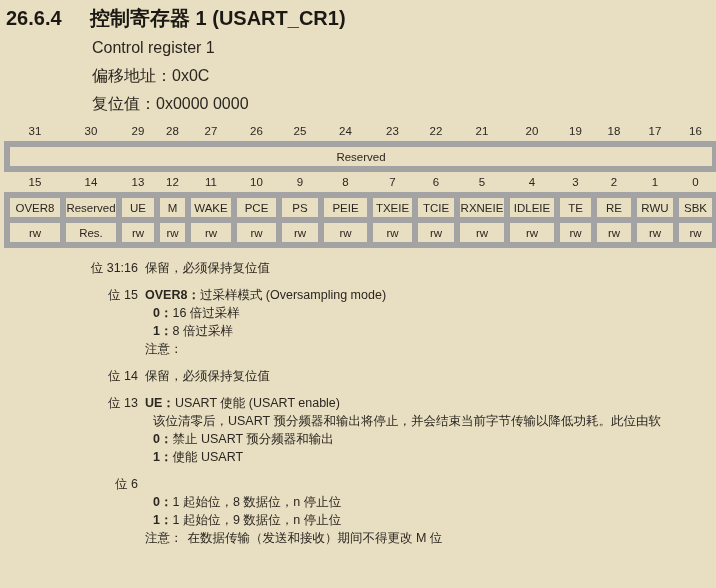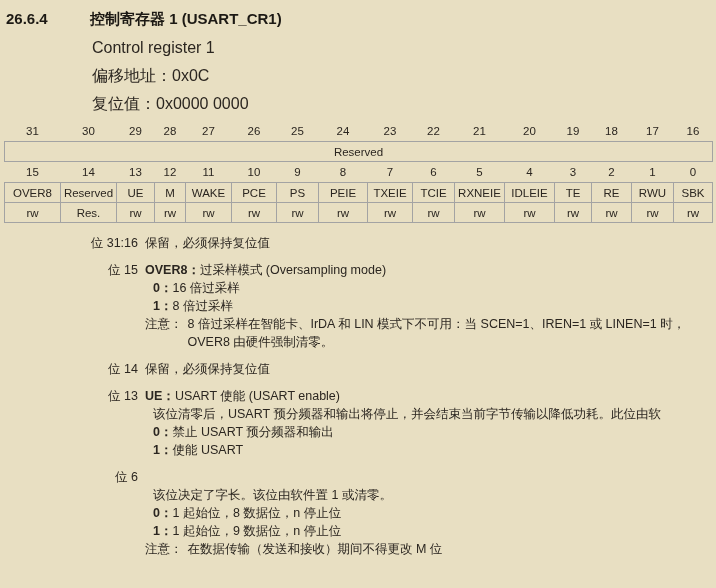--- a/index.html
+++ b/index.html
@@ -11,21 +11,21 @@
     height: 588px;
     overflow: hidden;
     background: #e8dfc2;
     color: #2b2620;
     font-family: "Liberation Sans", "DejaVu Sans", sans-serif;
   }
   
   .heading {
     display: flex;
     padding: 9px 0 0 6px;
-    font-size: 15px;
+    font-size: 20px;
     font-weight: bold;
     color: #1c1914;
     line-height: 19px;
   }
   .sec-num { width: 84px; flex-shrink: 0; }
   
   .intro {
     margin-left: 92px;
     font-size: 16px;
     color: #2b2620;
@@ -46,21 +46,21 @@
     overflow: hidden;
     white-space: nowrap;
   }
   tr.bits-row td {
     height: 16px;
     border: none;
     vertical-align: bottom;
     padding-bottom: 4px;
   }
   tr.boxed-row td {
-    border: 1px solid #a3a3a3;
+    border: 6px solid #a3a3a3;
     height: 19px;
     vertical-align: middle;
   }
   
   .descriptions {
     margin-top: 11px;
     font-size: 12.5px;
     line-height: 18px;
     color: #2b2620;
     padding-left: 8px;
@@ -213,24 +213,20 @@
 
     <div class="entry">
       <div class="entry-head">
         <span class="entry-label">位 15</span>
         <span class="entry-titlewrap"><span class="field-name">OVER8：</span><span>过采样模式 (Oversampling mode)</span></span>
       </div>
       <div class="value-line"><span class="value-prefix">0：</span><span>16 倍过采样</span></div>
       <div class="value-line"><span class="value-prefix">1：</span><span>8 倍过采样</span></div>
       <div class="entry-note">
         <span class="note-label">注意：</span>
-        <span class="note-lines">
-          <div>8 倍过采样在智能卡、IrDA 和 LIN 模式下不可用：当 SCEN=1、IREN=1 或 LINEN=1 时，</div>
-          <div>OVER8 由硬件强制清零。</div>
-        </span>
       </div>
     </div>
 
     <div class="entry">
       <div class="entry-head">
         <span class="entry-label">位 14</span>
         <span class="entry-titlewrap"><span class="field-name"></span><span>保留，必须保持复位值</span></span>
       </div>
     </div>
 
@@ -241,21 +237,20 @@
       </div>
       <div class="desc-line">该位清零后，USART 预分频器和输出将停止，并会结束当前字节传输以降低功耗。此位由软</div>
       <div class="value-line"><span class="value-prefix">0：</span><span>禁止 USART 预分频器和输出</span></div>
       <div class="value-line"><span class="value-prefix">1：</span><span>使能 USART</span></div>
     </div>
 
     <div class="entry">
       <div class="entry-head">
         <span class="entry-label">位 6</span>
       </div>
-      <div class="desc-line">该位决定了字长。该位由软件置 1 或清零。</div>
       <div class="value-line"><span class="value-prefix">0：</span><span>1 起始位，8 数据位，n 停止位</span></div>
       <div class="value-line"><span class="value-prefix">1：</span><span>1 起始位，9 数据位，n 停止位</span></div>
       <div class="entry-note">
         <span class="note-label">注意：</span>
         <span class="note-lines">
           <div>在数据传输（发送和接收）期间不得更改 M 位</div>
         </span>
       </div>
     </div>
 

